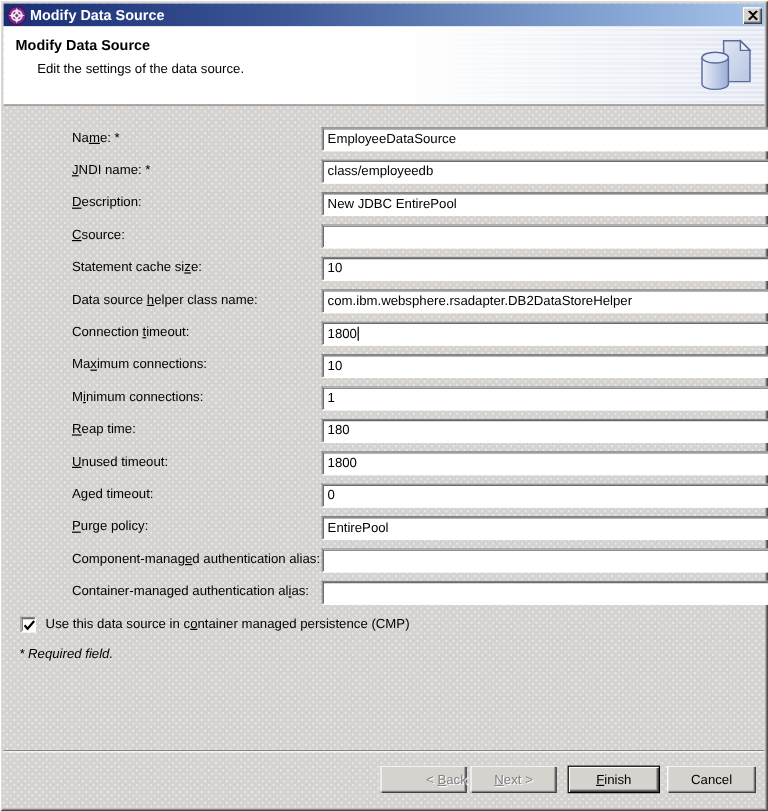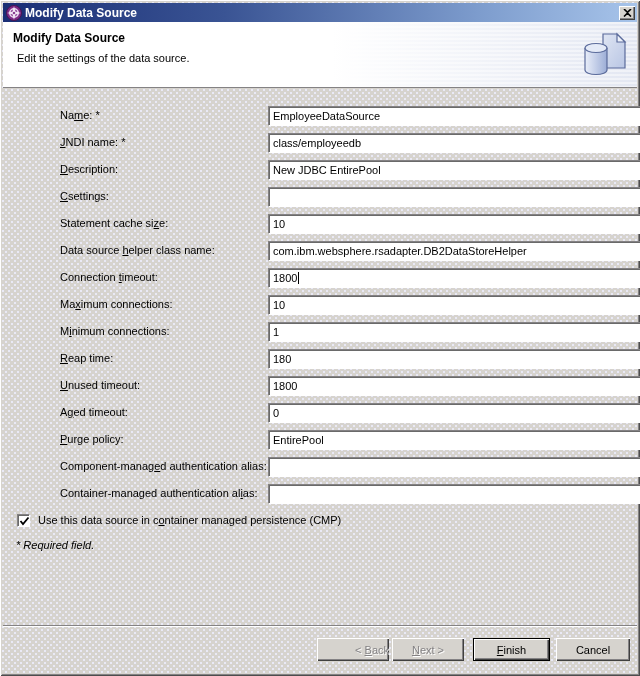--- a/index.html
+++ b/index.html
@@ -35,21 +35,21 @@
 
   
   .header{
     position:absolute;left:3px;top:22px;right:3px;height:66px;
     background:
       repeating-linear-gradient(to bottom, rgba(255,255,255,.45) 0 2px, rgba(0,0,0,0) 2px 4px),
       linear-gradient(to right,#ffffff 0%,#ffffff 52%,#e3e7f2 100%);
     border-bottom:1px solid #848284;
   }
   .header-title{position:absolute;left:10px;top:9px;font-weight:bold;font-size:12px;}
-  .header-subtitle{position:absolute;left:14px;top:30px;font-size:11px;}
+  .header-subtitle{position:absolute;left:28px;top:30px;font-size:11px;}
   .header-icon{position:absolute;right:6px;top:2px;}
 
   
   .row{position:absolute;left:0;width:640px;height:21px;margin-left:44px;}
   .lbl{position:absolute;left:16px;top:3px;white-space:nowrap;}
   .mn{text-decoration:underline;}
   .sunken{
     position:absolute;left:224px;top:0;width:436px;height:20px;background:#fff;
     border:1px solid #848284;border-right-color:#fff;border-bottom-color:#fff;
     box-shadow: inset 1px 1px 0 #6a6a6a;
@@ -163,21 +163,21 @@
   </div>
 
   <div class="row" style="top:160px">
     <span class="lbl"><span></span><span class="mn">D</span><span>escription:</span></span>
     <div class="sunken txt">
         <span class="val">New JDBC EntirePool</span>
       </div>
   </div>
 
   <div class="row" style="top:187px">
-    <span class="lbl"><span></span><span class="mn">C</span><span>settings:</span></span>
+    <span class="lbl"><span></span><span class="mn">C</span><span>source:</span></span>
     <div class="sunken txt">
         <span class="val"></span>
       </div>
   </div>
 
   <div class="row" style="top:214px">
     <span class="lbl"><span>Statement cache si</span><span class="mn">z</span><span>e:</span></span>
     <div class="sunken txt">
         <span class="val">10</span>
       </div>

